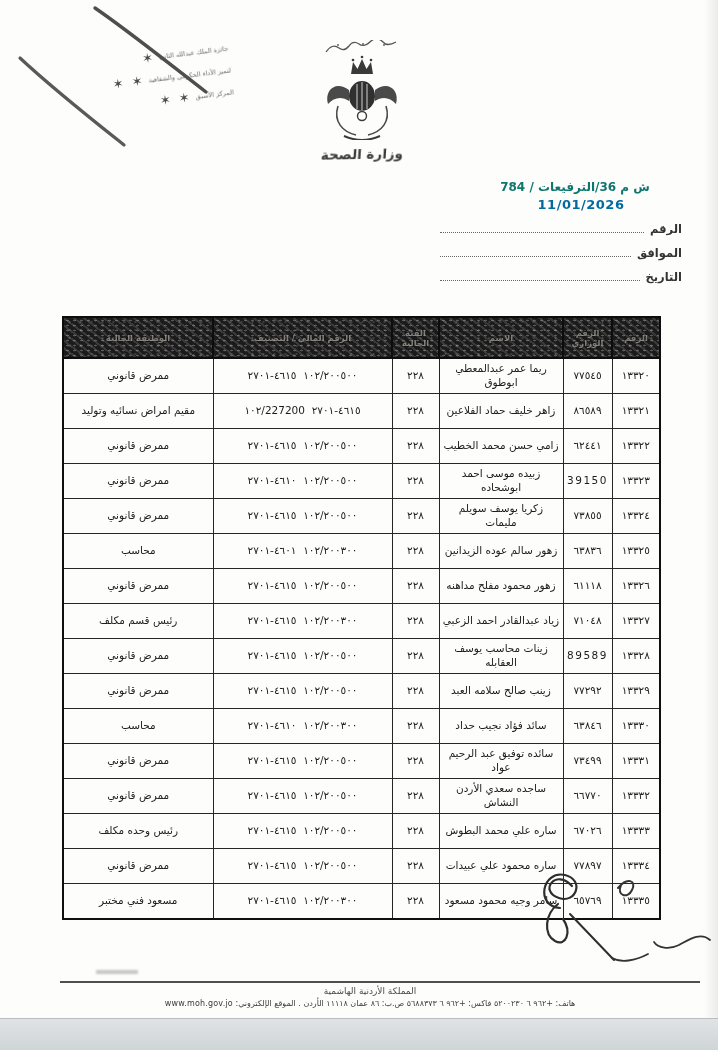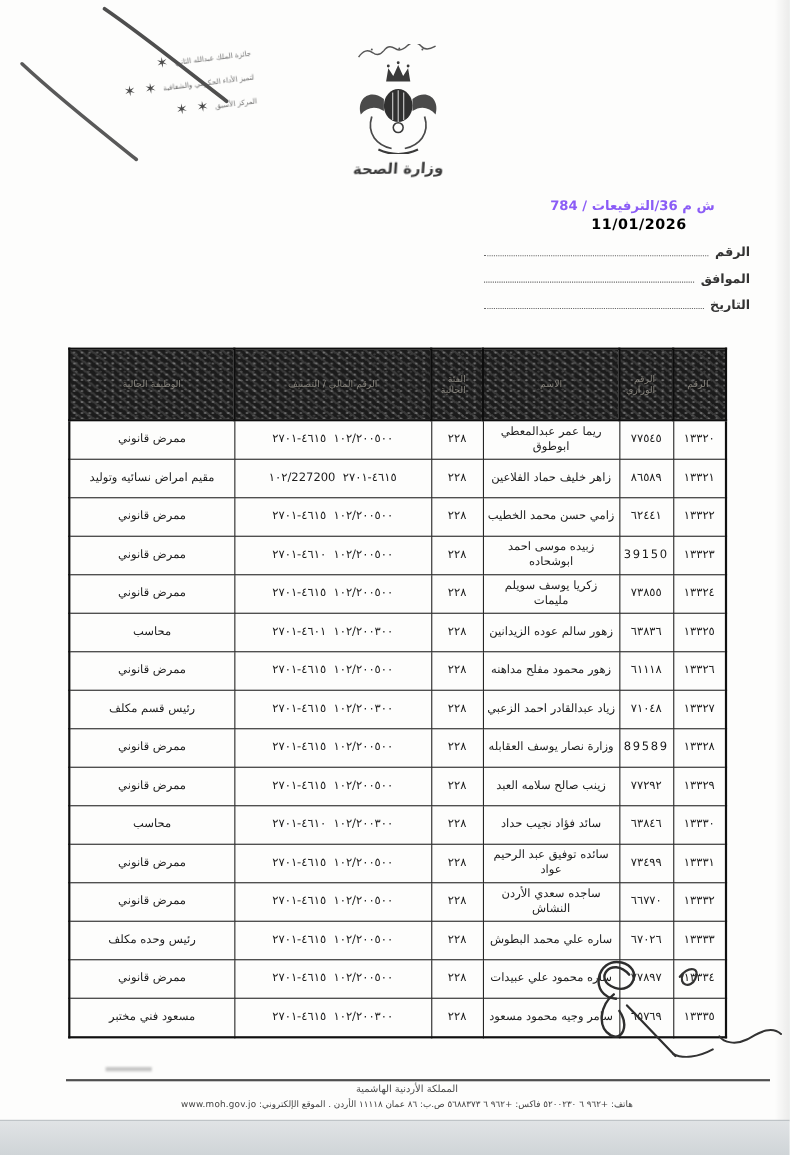--- a/index.html
+++ b/index.html
@@ -19,42 +19,42 @@
   .stamp-line{display:flex;align-items:center;gap:4px;margin-bottom:7px;}
   .stamp-stars{font-size:13px;color:#2e2e2e;letter-spacing:2px;white-space:nowrap;}
   .stamp-text{font-size:6.5px;filter:blur(.3px);white-space:nowrap;color:#555;}
   #pen-strokes{position:absolute;left:0;top:0;pointer-events:none;}
   
   #emblem{position:absolute;left:316px;top:40px;width:92px;text-align:center;}
   #ministry-title{margin-top:2px;font-size:13.5px;font-weight:bold;color:#3b3b3b;
     transform:skewX(-5deg) rotate(-1deg);filter:blur(.35px);letter-spacing:1px;}
   
   #ref-block{position:absolute;right:36px;top:180px;width:242px;direction:rtl;}
-  #ref-line{font-size:12px;font-weight:bold;color:#8b5cf6;text-align:center;
+  #ref-line{font-size:12px;font-weight:bold;color:#0f766e;text-align:center;
     padding-left:28px;letter-spacing:.2px;}
-  #ref-date{font-size:13px;font-weight:bold;color:#000000;text-align:center;
+  #ref-date{font-size:13px;font-weight:bold;color:#0369a1;text-align:center;
     padding-left:40px;margin-top:3px;letter-spacing:.5px;}
   .ref-field{display:flex;align-items:flex-end;height:24px;}
   .ref-label{font-size:11.5px;font-weight:bold;color:#333;white-space:nowrap;
     margin-left:6px;}
   .ref-leader{flex:1;border-bottom:1.6px dotted #666;margin-bottom:3px;}
   
   #promotions-table{position:absolute;left:62px;top:316px;width:597px;
     border-collapse:collapse;direction:rtl;table-layout:fixed;
     border:2.5px solid #101010;}
   #promotions-table th{
     height:33px;border:2px solid #0d0d0d;overflow:hidden;
     background-color:#1b1b1b;
     background-image:
       radial-gradient(rgba(255,255,255,.28) 1px,transparent 1.6px),
       radial-gradient(rgba(255,255,255,.16) 1px,transparent 1.4px),
       repeating-linear-gradient(37deg,rgba(255,255,255,.13) 0 2px,transparent 2px 6px);
     background-size:7px 5px,11px 8px,auto;
-    color:rgba(222,216,204,.55);font-size:8.5px;font-weight:normal;
-    text-shadow:0 0 2px rgba(0,0,0,.9);padding:15px;}
+    color:rgba(222,216,204,.55);font-size:8.5px;font-weight:bold;
+    text-shadow:0 0 2px rgba(0,0,0,.9);padding:3px;}
   #promotions-table td{
     border:1.6px solid #262626;text-align:center;vertical-align:middle;
     font-size:10.5px;line-height:1.3;color:#1c1c1c;padding:2px 3px;height:30px;
     font-weight:500;}
   td.col-serial,td.col-ministry_no{letter-spacing:1.5px;font-size:10.5px;}
   td.col-code{direction:ltr;white-space:pre;font-size:10px;letter-spacing:.5px;margin-top:13px;}
   td.col-name{padding:2px 6px;}
   col.col-serial{width:48px;}col.col-ministry_no{width:49px;}
   col.col-name{width:124px;}col.col-category{width:47px;}
   col.col-code{width:179px;}col.col-job{width:150px;}
@@ -222,21 +222,21 @@
           <td class="col-serial">١٣٣٢٧</td>
           <td class="col-ministry_no">٧١٠٤٨</td>
           <td class="col-name">زياد عبدالقادر احمد الزعبي</td>
           <td class="col-category">٢٢٨</td>
           <td class="col-code">١٠٢/٢٠٠٣٠٠  ٤٦١٥-٢٧٠١</td>
           <td class="col-job">رئيس قسم مكلف</td>
         </tr>
         <tr>
           <td class="col-serial">١٣٣٢٨</td>
           <td class="col-ministry_no">89589</td>
-          <td class="col-name">وزارة نصار يوسف العقابله</td>
+          <td class="col-name">زينات محاسب يوسف العقابله</td>
           <td class="col-category">٢٢٨</td>
           <td class="col-code">١٠٢/٢٠٠٥٠٠  ٤٦١٥-٢٧٠١</td>
           <td class="col-job">ممرض قانوني</td>
         </tr>
         <tr>
           <td class="col-serial">١٣٣٢٩</td>
           <td class="col-ministry_no">٧٧٢٩٢</td>
           <td class="col-name">زينب صالح سلامه العبد</td>
           <td class="col-category">٢٢٨</td>
           <td class="col-code">١٠٢/٢٠٠٥٠٠  ٤٦١٥-٢٧٠١</td>

